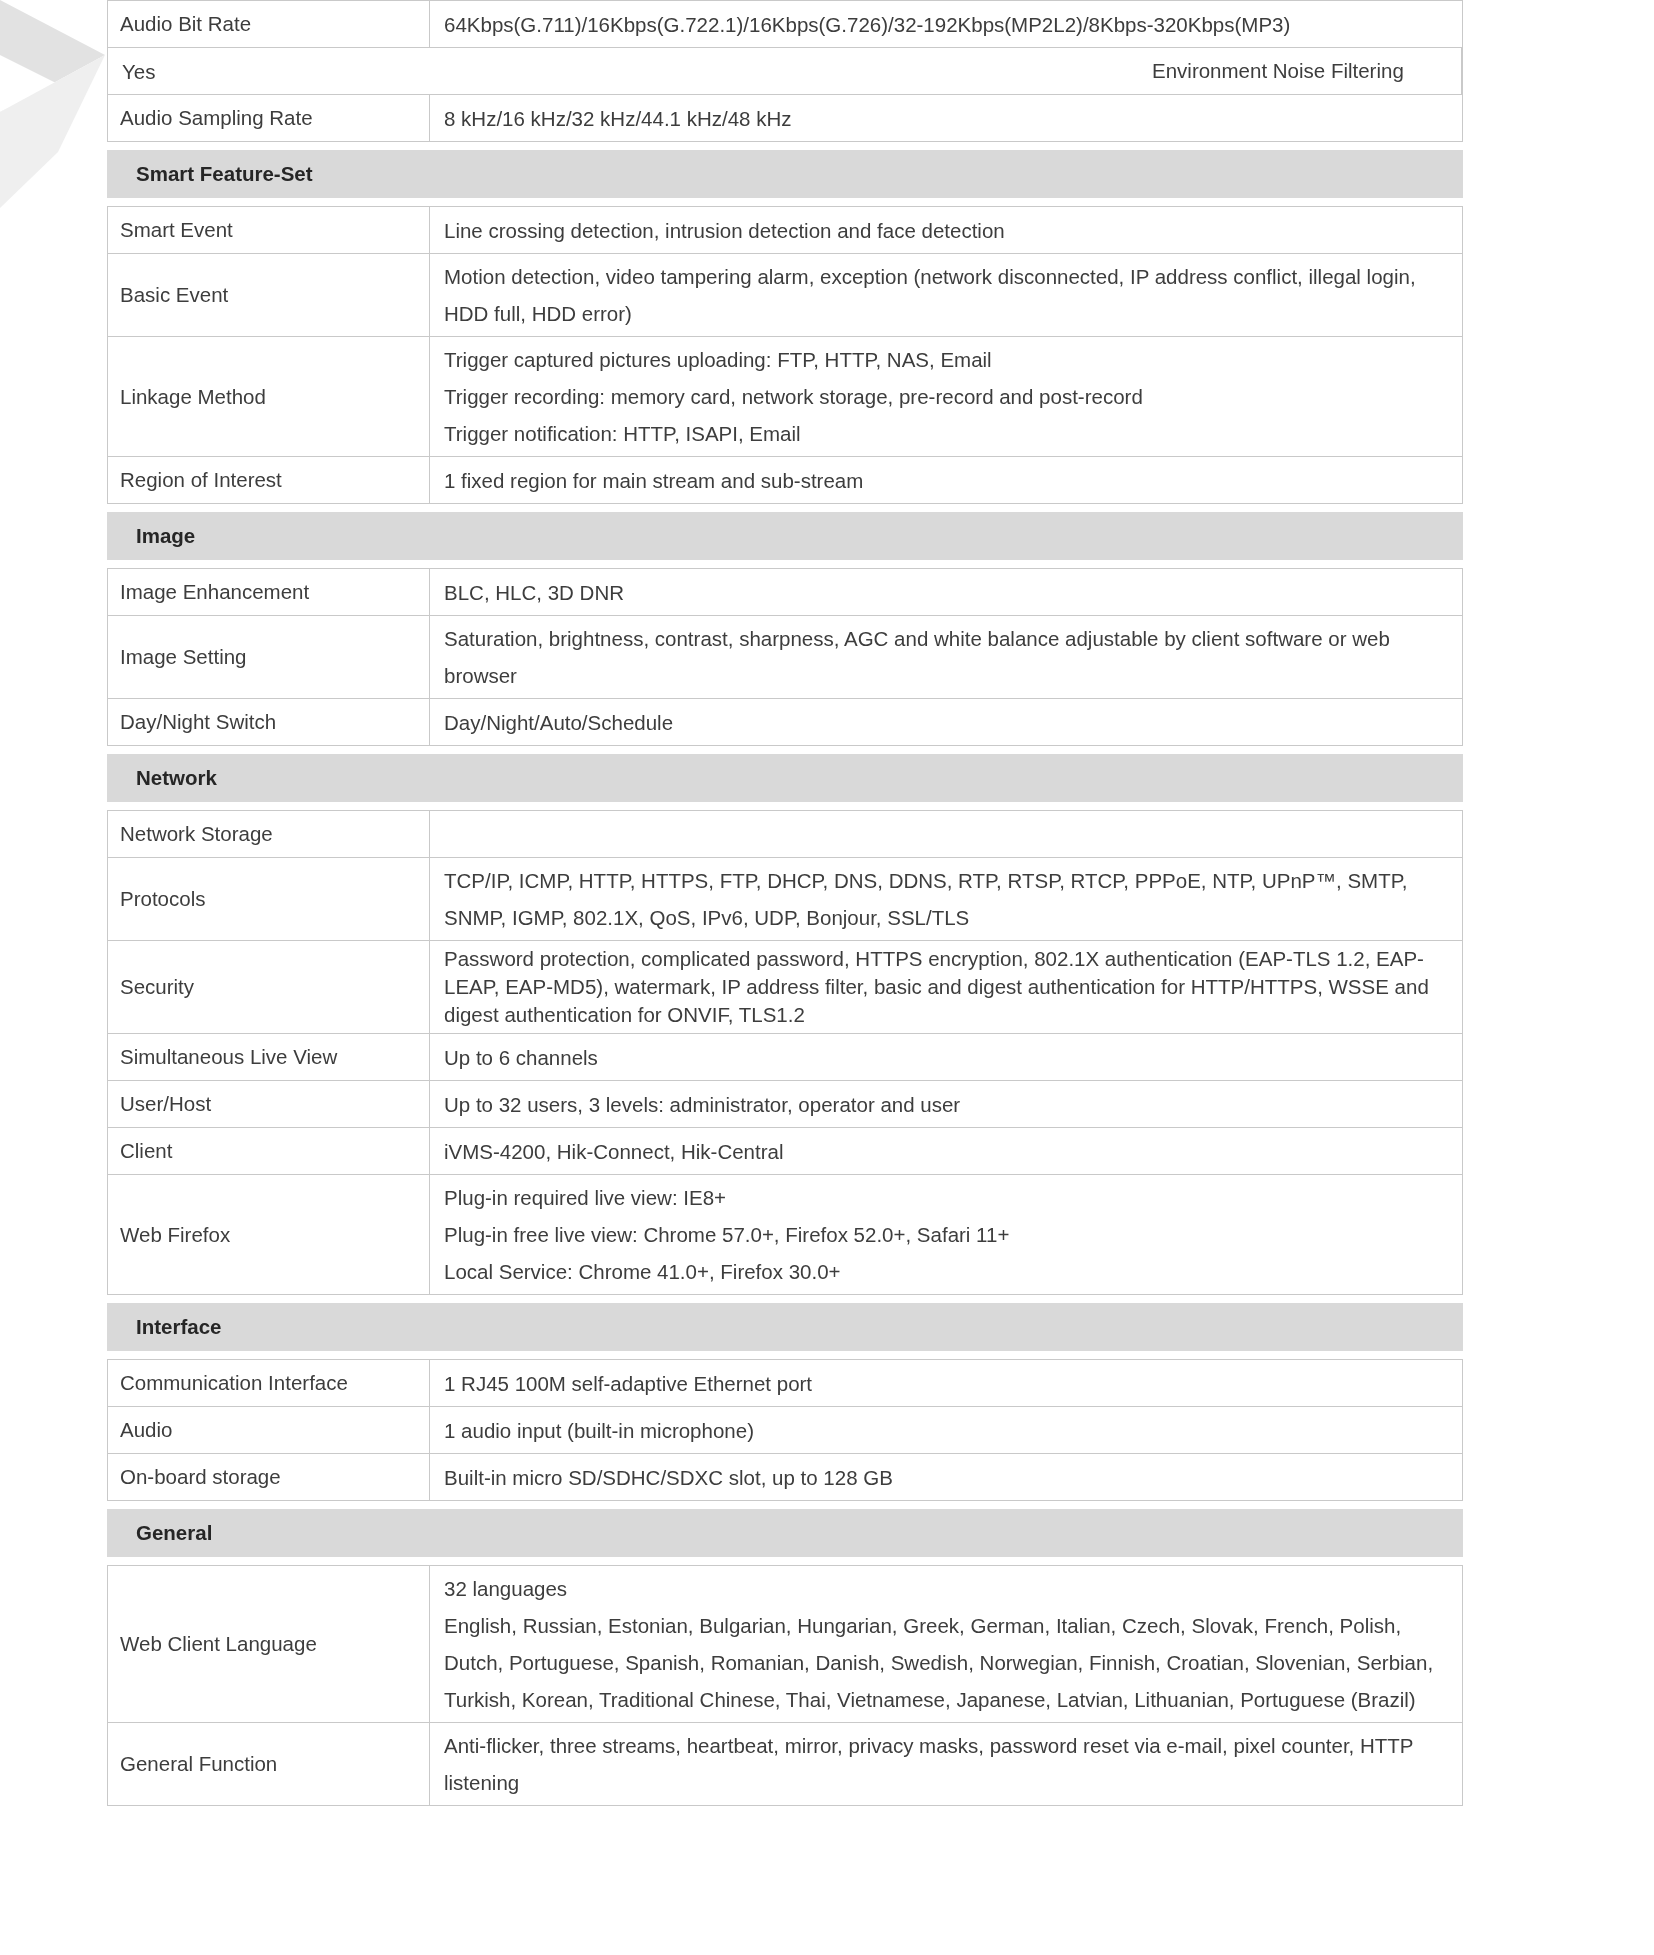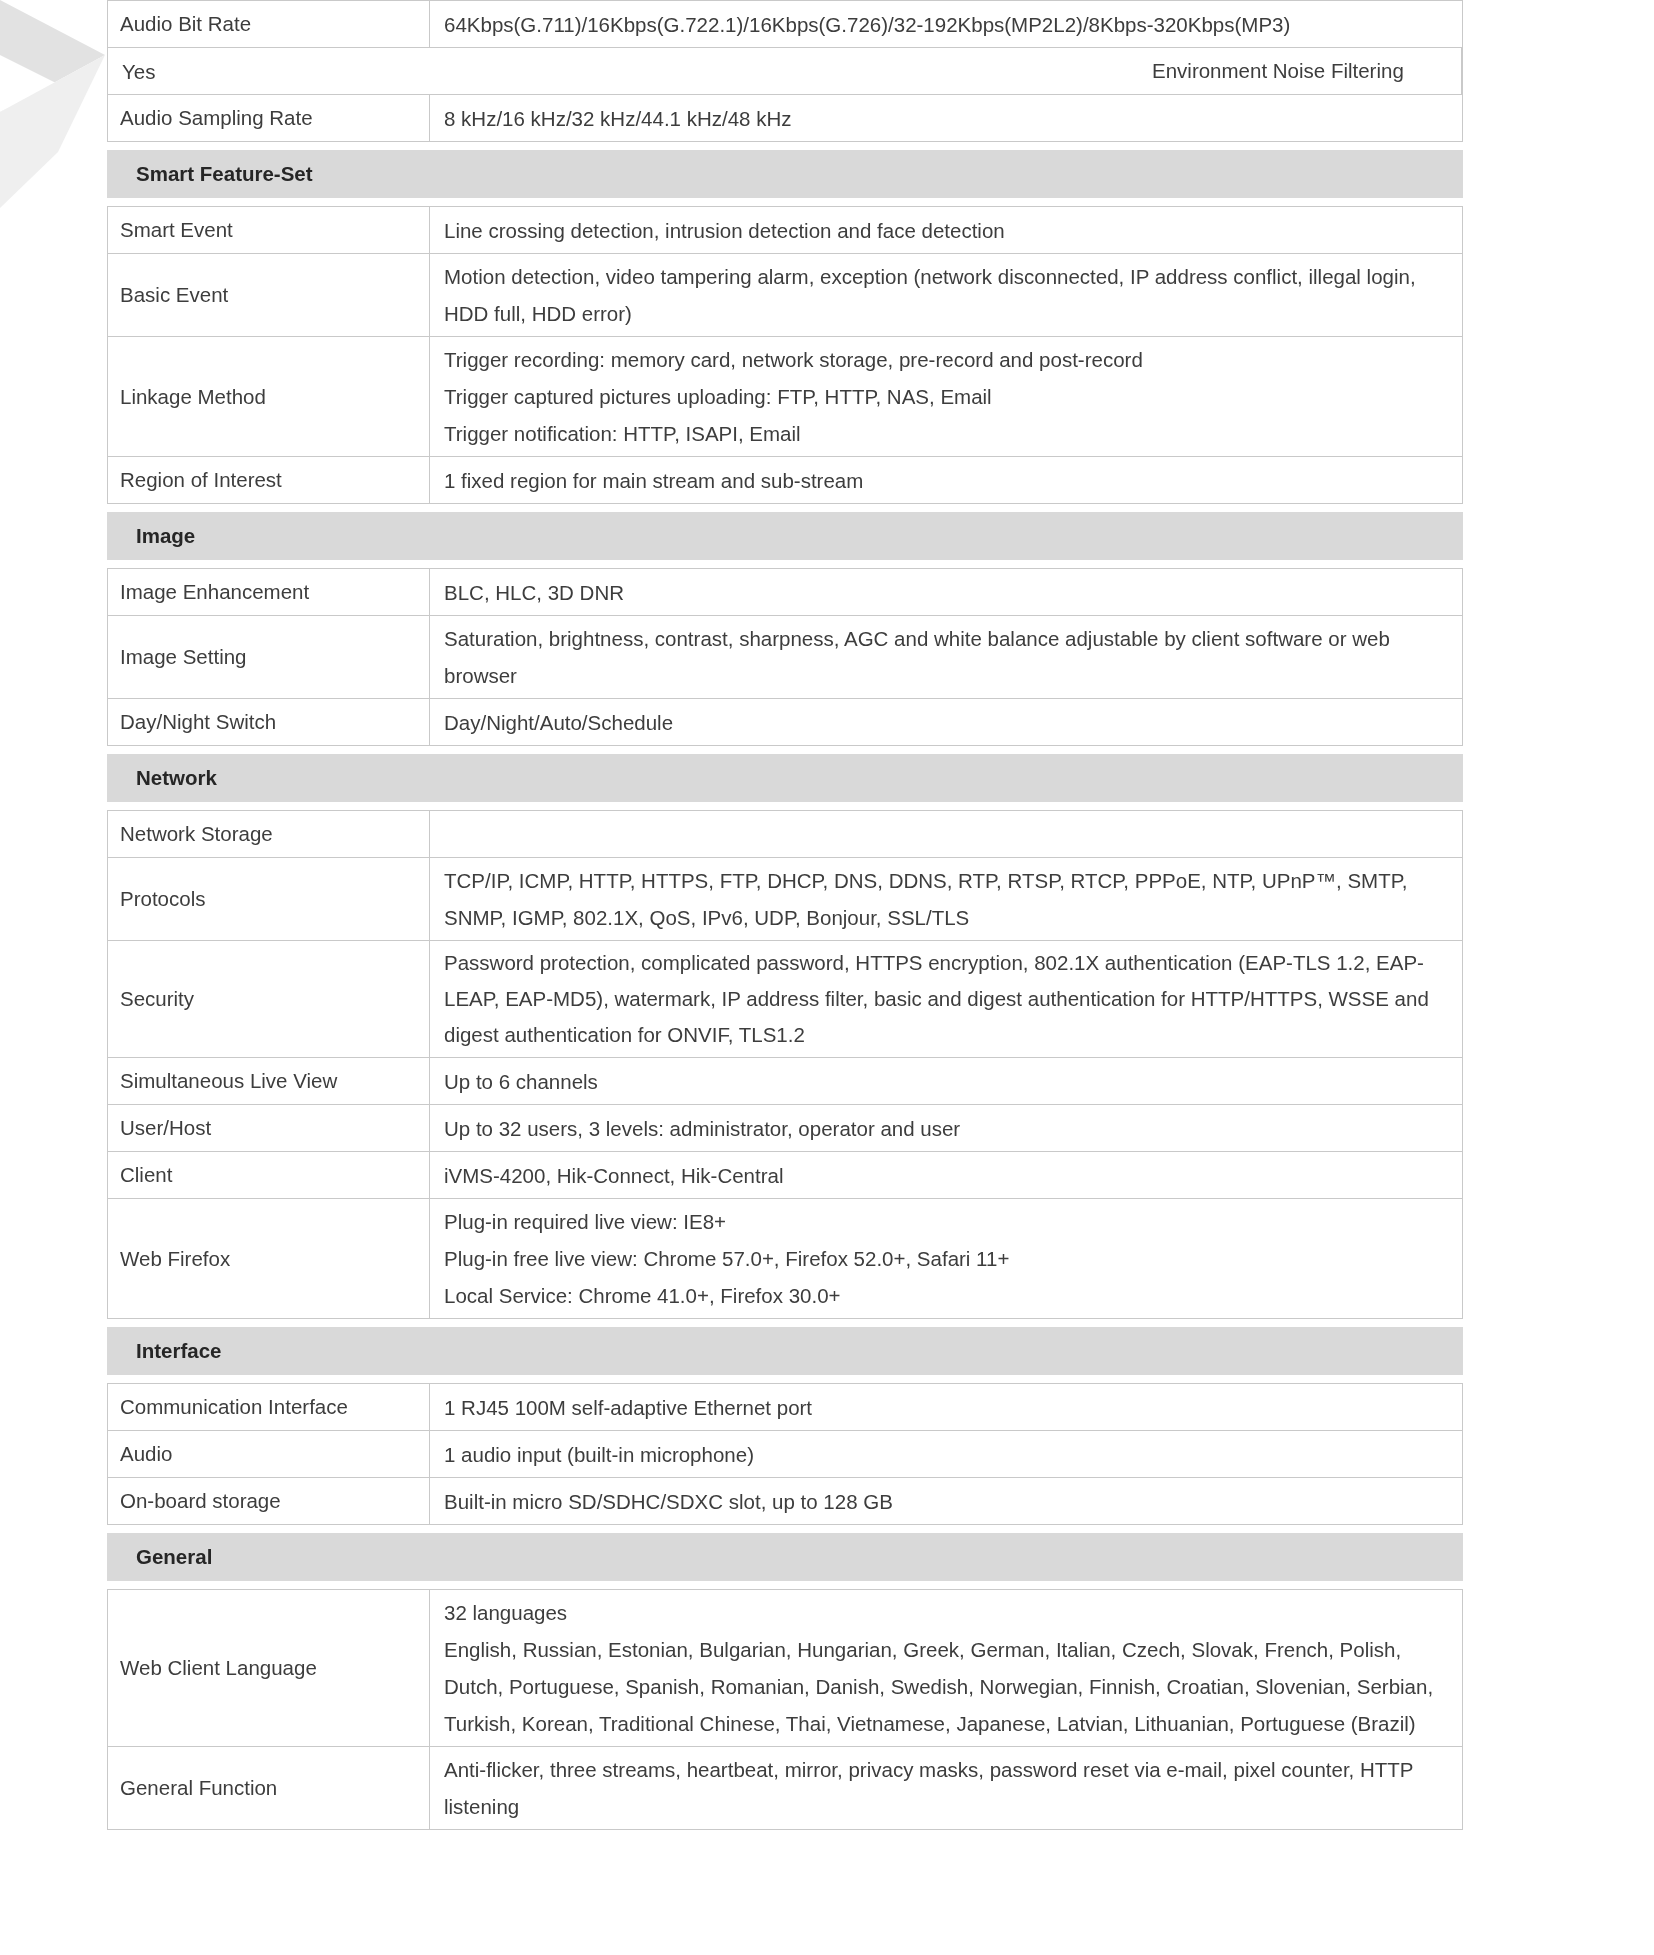--- a/index.html
+++ b/index.html
@@ -36,21 +36,21 @@
     padding:4px 12px;
     display:flex;align-items:center;
     border-right:1px solid var(--border);
   }
   .cell.value{
     flex:1;
     padding:4px 14px;
     display:flex;flex-direction:column;justify-content:center;
   }
   .line{line-height:37px;}
-  .compact .line{line-height:36px;}
+  .compact .line{line-height:28px;}
   .section-row{
     background:var(--band);
     color:var(--section-text);
     font-weight:700;
     margin:8px 0;
     padding:9px 29px;
     line-height:30px;
   }
 </style>
 </head>
@@ -90,22 +90,22 @@
     </div>
     <div class="row">
       <div class="cell label">Basic Event</div>
       <div class="cell value">
         <div class="line">Motion detection, video tampering alarm, exception (network disconnected, IP address conflict, illegal login, HDD full, HDD error)</div>
       </div>
     </div>
     <div class="row">
       <div class="cell label">Linkage Method</div>
       <div class="cell value">
+        <div class="line">Trigger captured pictures uploading: FTP, HTTP, NAS, Email</div>
         <div class="line">Trigger recording: memory card, network storage, pre-record and post-record</div>
-        <div class="line">Trigger captured pictures uploading: FTP, HTTP, NAS, Email</div>
         <div class="line">Trigger notification: HTTP, ISAPI, Email</div>
       </div>
     </div>
     <div class="row">
       <div class="cell label">Region of Interest</div>
       <div class="cell value">
         <div class="line">1 fixed region for main stream and sub-stream</div>
       </div>
     </div>
     <div class="section-row"><span>Image</span></div>

